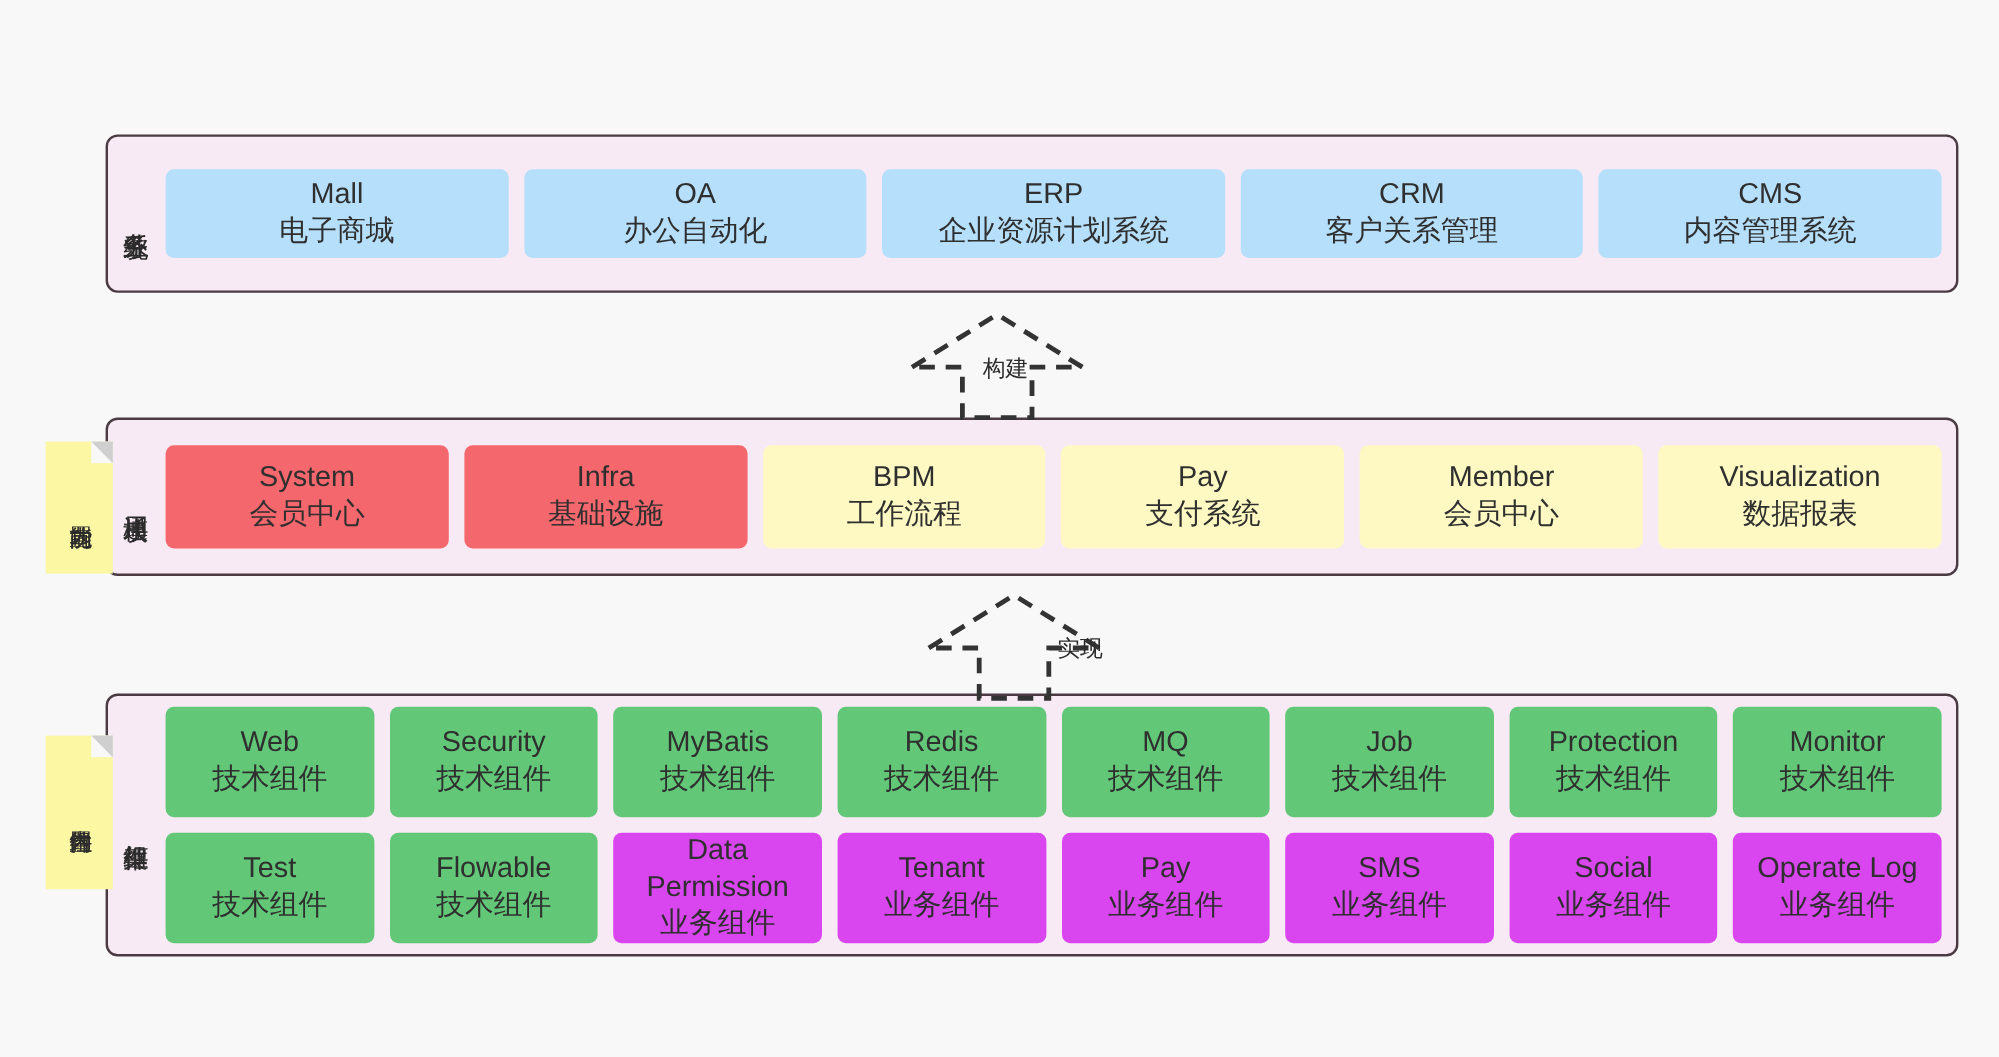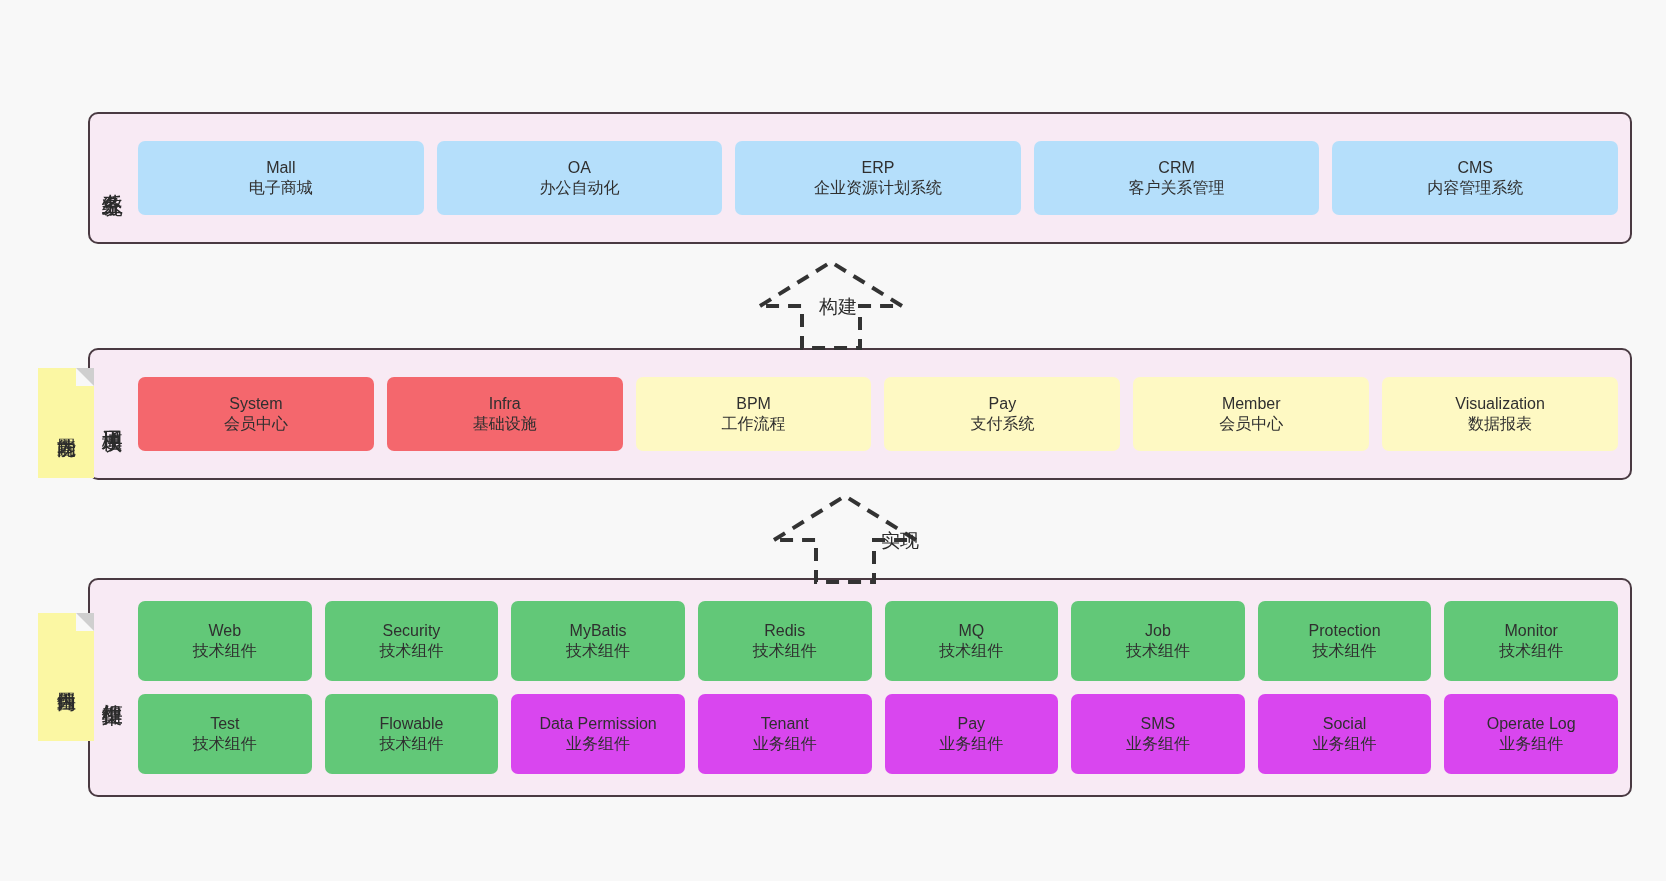--- a/index.html
+++ b/index.html
@@ -67,21 +67,21 @@
 
   
   .node {
     flex: 1 1 0;
     border-radius: 7px;
     display: flex;
     flex-direction: column;
     align-items: center;
     justify-content: center;
     text-align: center;
-    font-size: 16px;
+    font-size: 24px;
     line-height: 1.28;
     color: #2f2f2f;
     box-sizing: border-box;
     padding: 4px 6px;
     min-width: 0;
   }
   .node .t1 { display: block; }
   .node .t2 { display: block; }
 
   .c-blue        { background: #b5dffb; }
@@ -89,22 +89,22 @@
   .c-pink        { background: #fef9c3; }
   .c-green       { background: #62c878; }
   .c-lightgreen  { background: #d946ef; }
 
   
   #layer-business { left: 88px;  top: 112px; width: 1544px; height: 132px; }
   #layer-common   { left: 88px;  top: 348px; width: 1544px; height: 132px; }
   #layer-frame    { left: 88px;  top: 578px; width: 1544px; height: 219px; }
 
   #layer-business .node { height: 74px; }
-  #layer-common   .node { height: 74px; }
-  #layer-frame    .node { height: 80px; }
+  #layer-common   .node { height: 86px; }
+  #layer-frame    .node { height: 92px; }
   #layer-frame .layer-body { gap: 13px; }
 
   
   .note {
     position: absolute;
     background: #fbf7a3;
     width: 56px;
     display: flex;
     align-items: center;
     justify-content: center;

